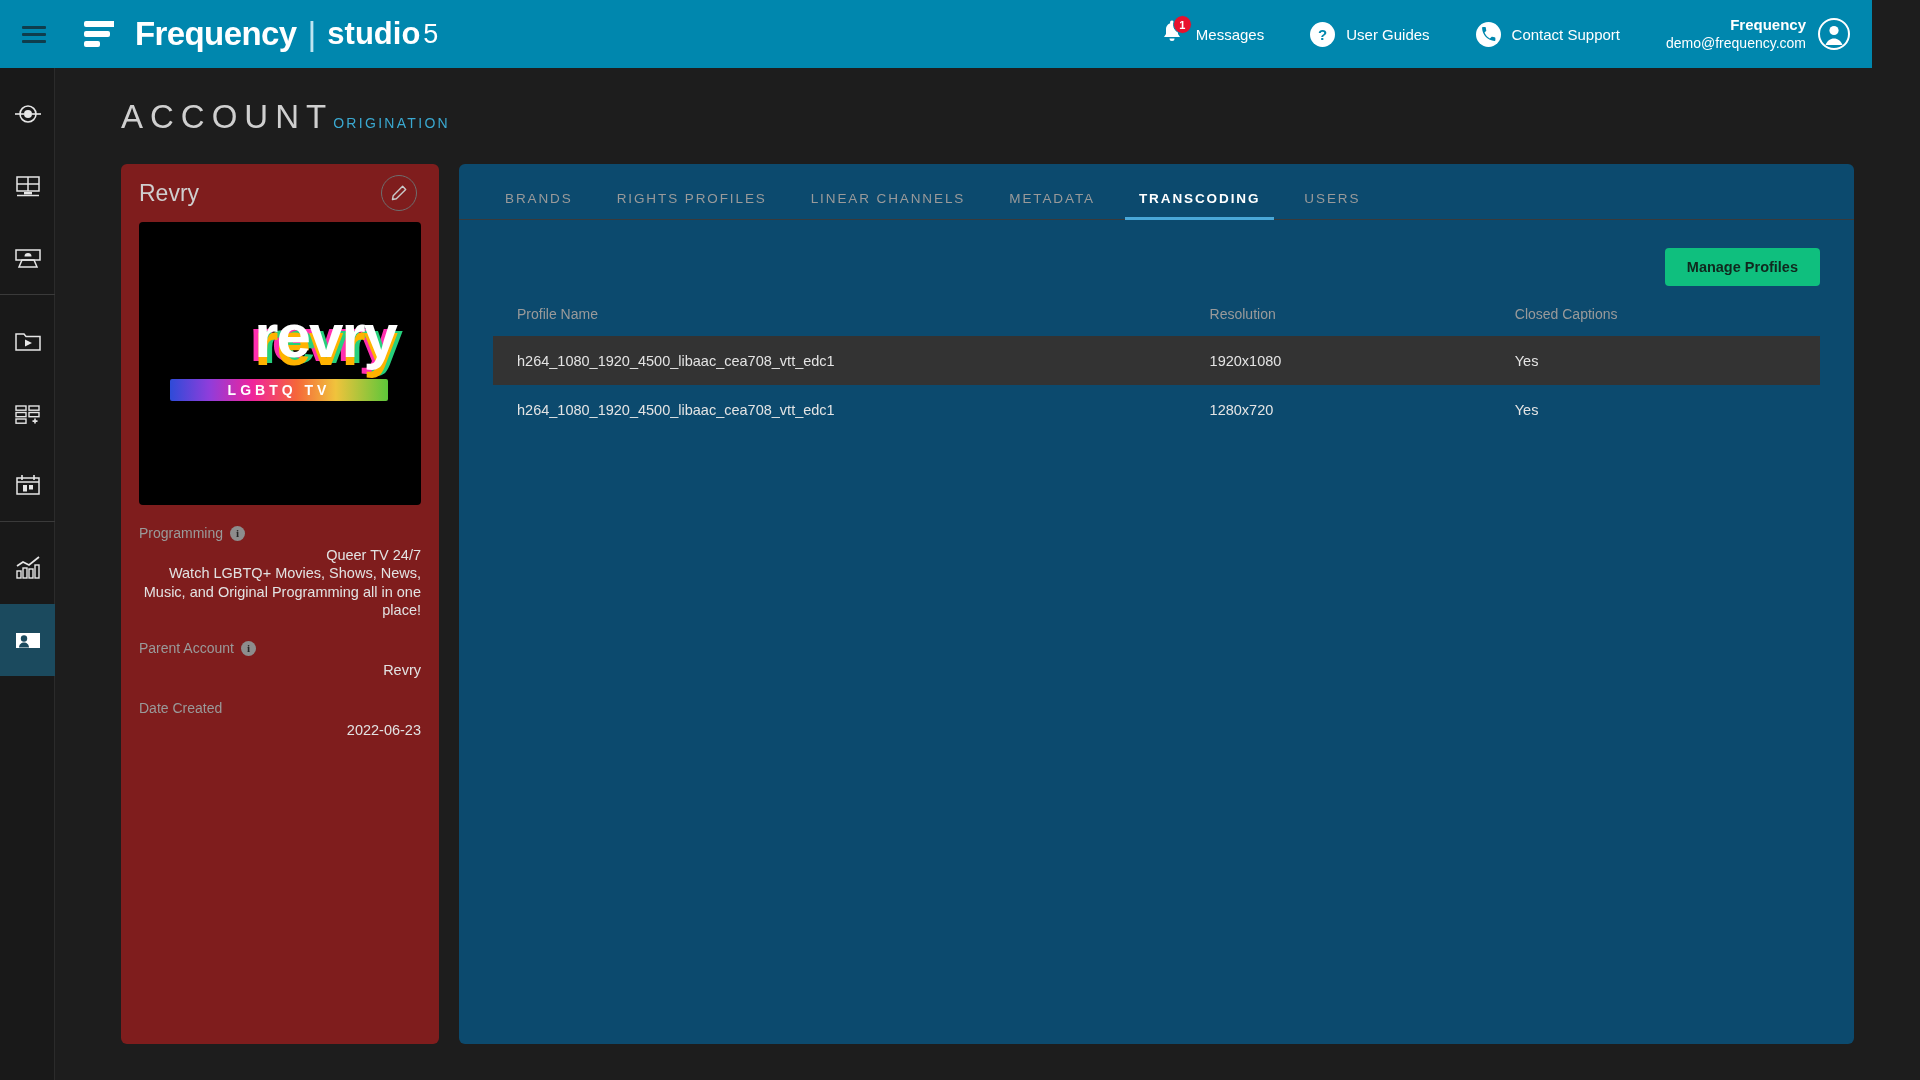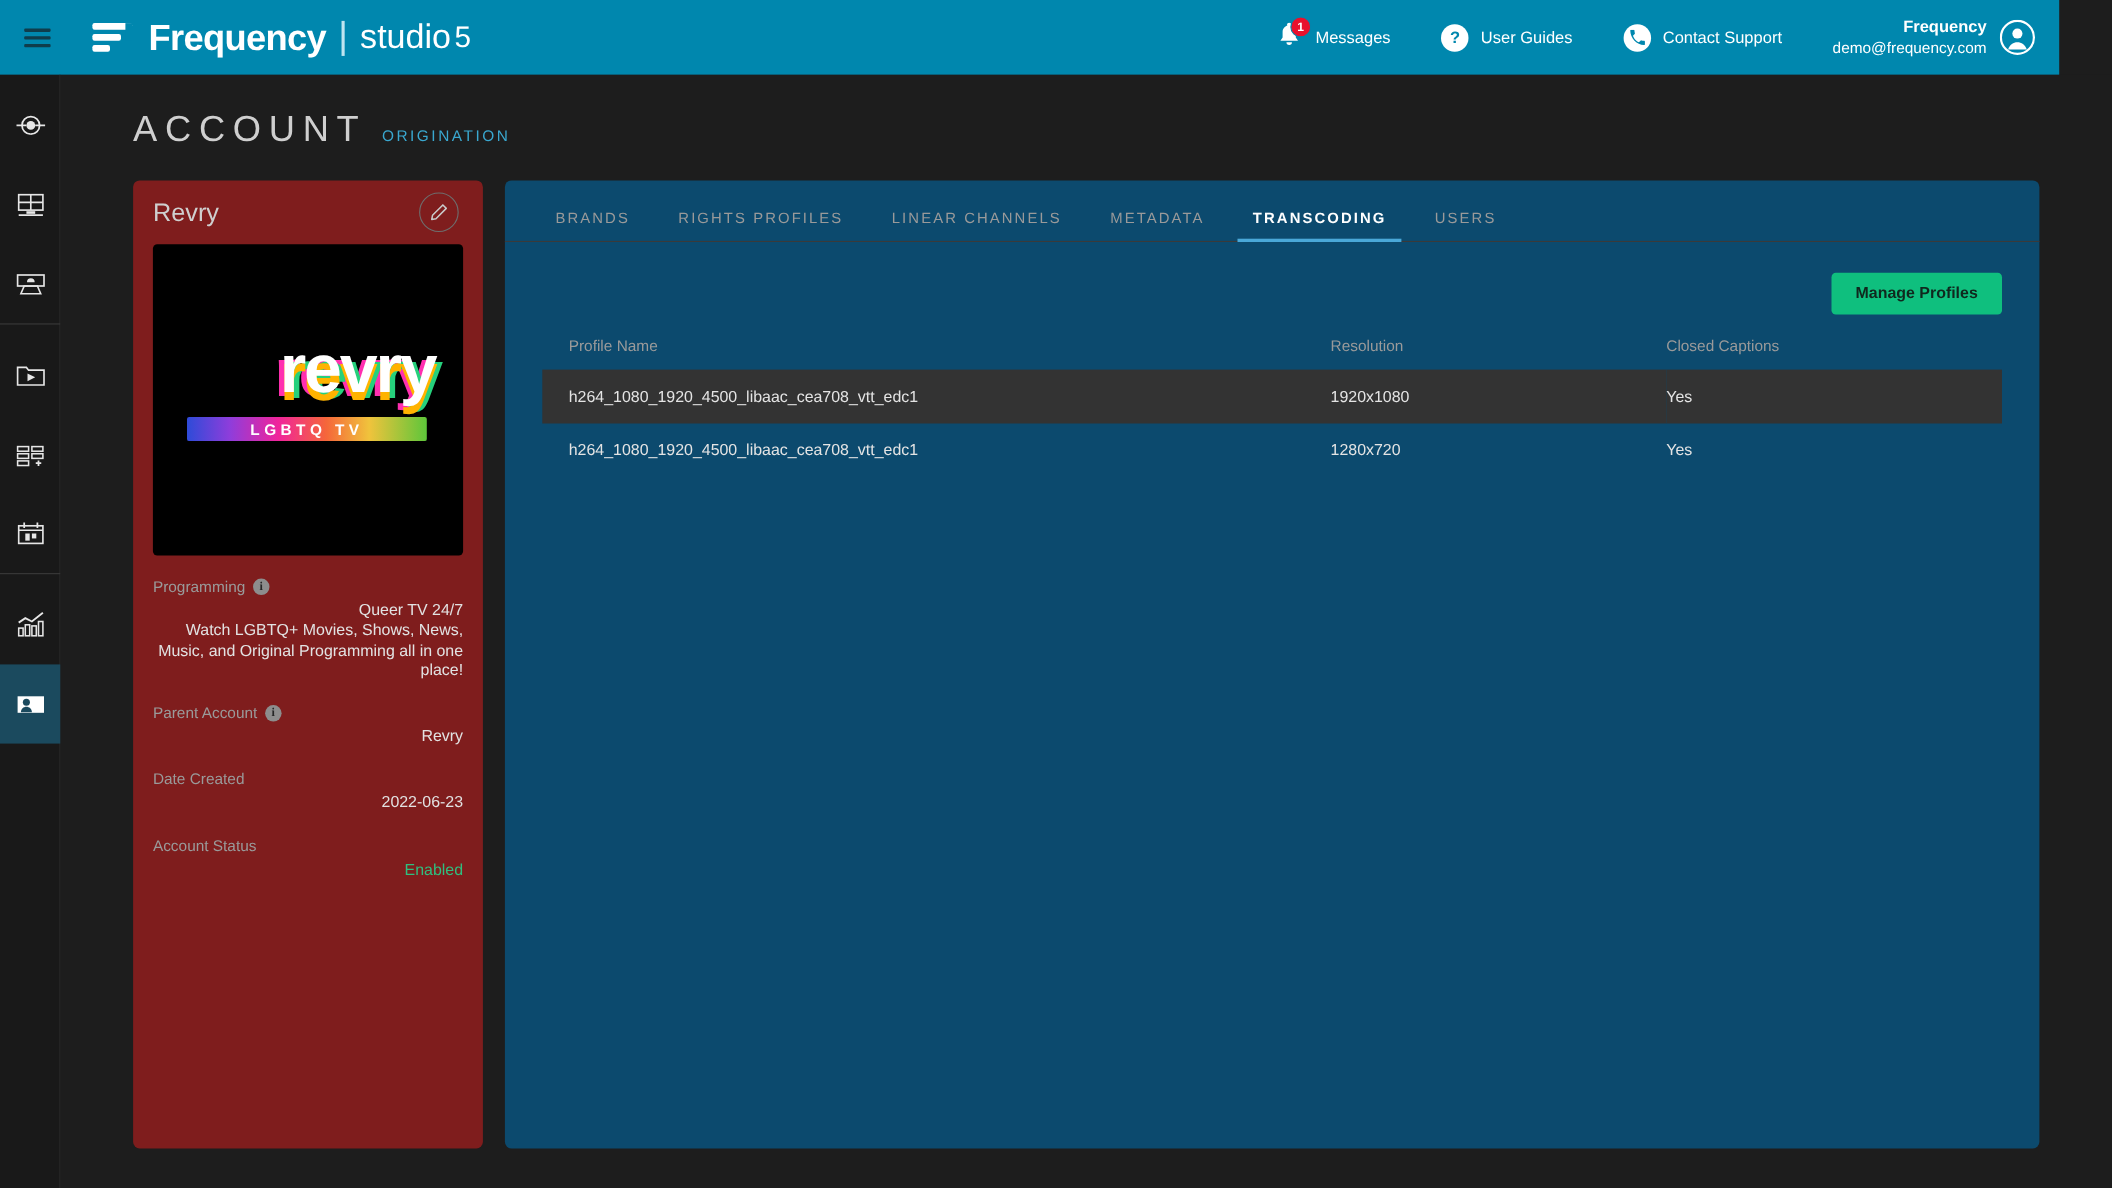--- a/index.html
+++ b/index.html
@@ -26,21 +26,21 @@
 
   .logo{ display:flex; align-items:center; margin-left:22px; }
   .logo-mark{ width:42px; height:30px; position:relative; margin-right:9px; }
   .logo-mark i{ position:absolute; left:0; background:#fff; border-radius:2px; display:block; }
   .logo-mark i:nth-child(1){ top:2px;  width:36px; height:6px; }
   .logo-mark i:nth-child(2){ top:12px; width:26px; height:6px; }
   .logo-mark i:nth-child(3){ top:22px; width:16px; height:6px; }
   .logo-mark .bar-v{ position:absolute; left:30px; top:2px; width:6px; height:16px; background:#0087ae; }
   .logo-freq{ color:#fff; font-size:33px; font-weight:bold; letter-spacing:-0.6px; }
   .logo-div{ color:#bfe5f1; font-size:34px; font-weight:300; margin:0 11px; position:relative; top:-1px;}
-  .logo-studio{ color:#fff; font-size:31px; font-weight:400; letter-spacing:0px; }
+  .logo-studio{ color:#fff; font-size:31px; font-weight:700; letter-spacing:0px; }
   .logo-five{ color:#fff; font-size:27px; font-weight:300; margin-left:3px; }
 
   .topnav{ margin-left:auto; display:flex; align-items:center; height:68px; }
   .topnav-item{
     display:flex; align-items:center; gap:11px; color:#fff; font-size:15px;
     margin-right:46px; cursor:pointer; position:relative;
   }
   .ic-circle{
     width:25px; height:25px; border-radius:50%; background:#fff; color:#0087ae;
     display:flex; align-items:center; justify-content:center; font-size:15px; font-weight:bold;
@@ -67,21 +67,21 @@
     cursor:pointer;
   }
   .rail-item.active{ background:#1b4a5e; }
   .rail-sep{ height:1px; background:#3a3a3a; margin:0 0px; width:55px; }
   .rail-gap{ height:10px; }
 
   
   .page{ position:absolute; left:55px; top:68px; width:1865px; height:1012px; background:#1d1d1d; }
   .page-title{
     position:absolute; left:66px; top:30px;
-    display:flex; align-items:baseline; gap:14px;
+    display:flex; align-items:baseline; 
   }
   .page-title h1{
     color:#cfcfcf; font-size:33px; font-weight:300; letter-spacing:7px;
   }
   .page-title .sub{ color:#3aa8d0; font-size:14px; font-weight:500; letter-spacing:2.3px; }
 
   
   .card{
     position:absolute; left:66px; top:96px; width:318px; height:880px;
     background:#7f1d1d; border-radius:6px;text-align:right;
@@ -362,24 +362,20 @@
             <span class="info-i">i</span>
           </div>
           <div class="meta-val">Revry</div>
         </div>
 
         <div class="meta-block">
           <div class="meta-label">Date Created</div>
           <div class="meta-val">2022-06-23</div>
         </div>
 
-        <div class="meta-block">
-          <div class="meta-label">Account Status</div>
-          <div class="meta-val ok">Enabled</div>
-        </div>
 
       </div>
     </div>
 
     <div class="panel">
 
       <div class="tabs">
         <div class="tab">BRANDS</div>
         <div class="tab">RIGHTS PROFILES</div>
         <div class="tab">LINEAR CHANNELS</div>

